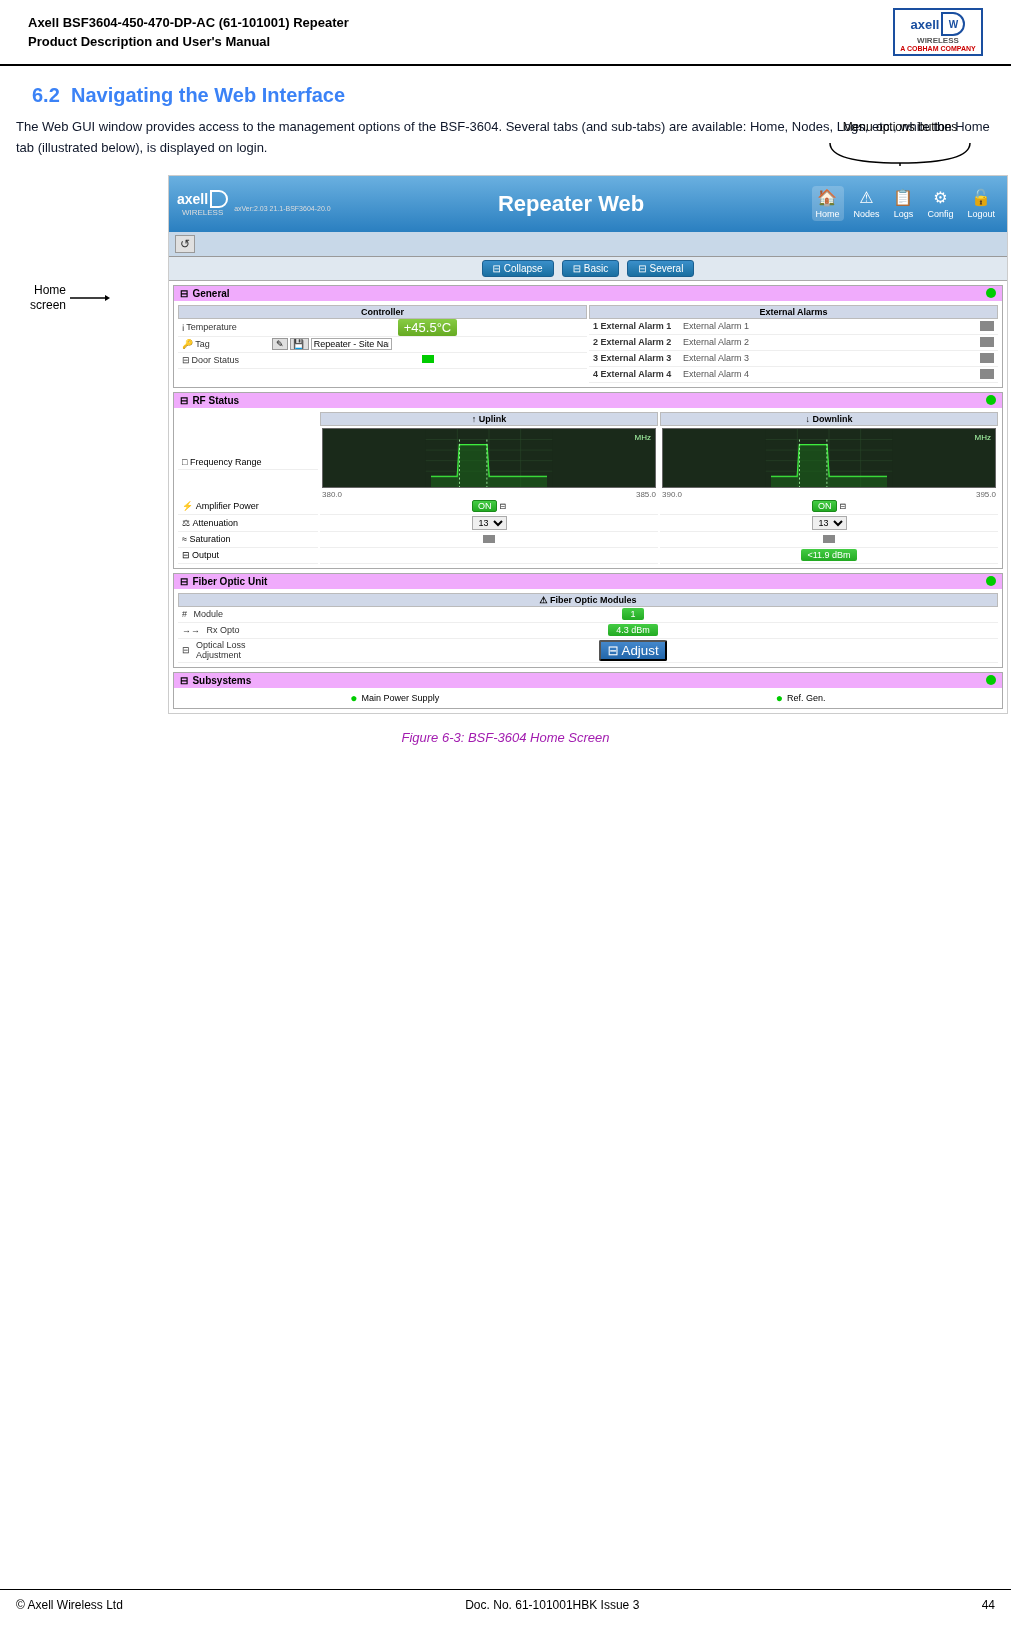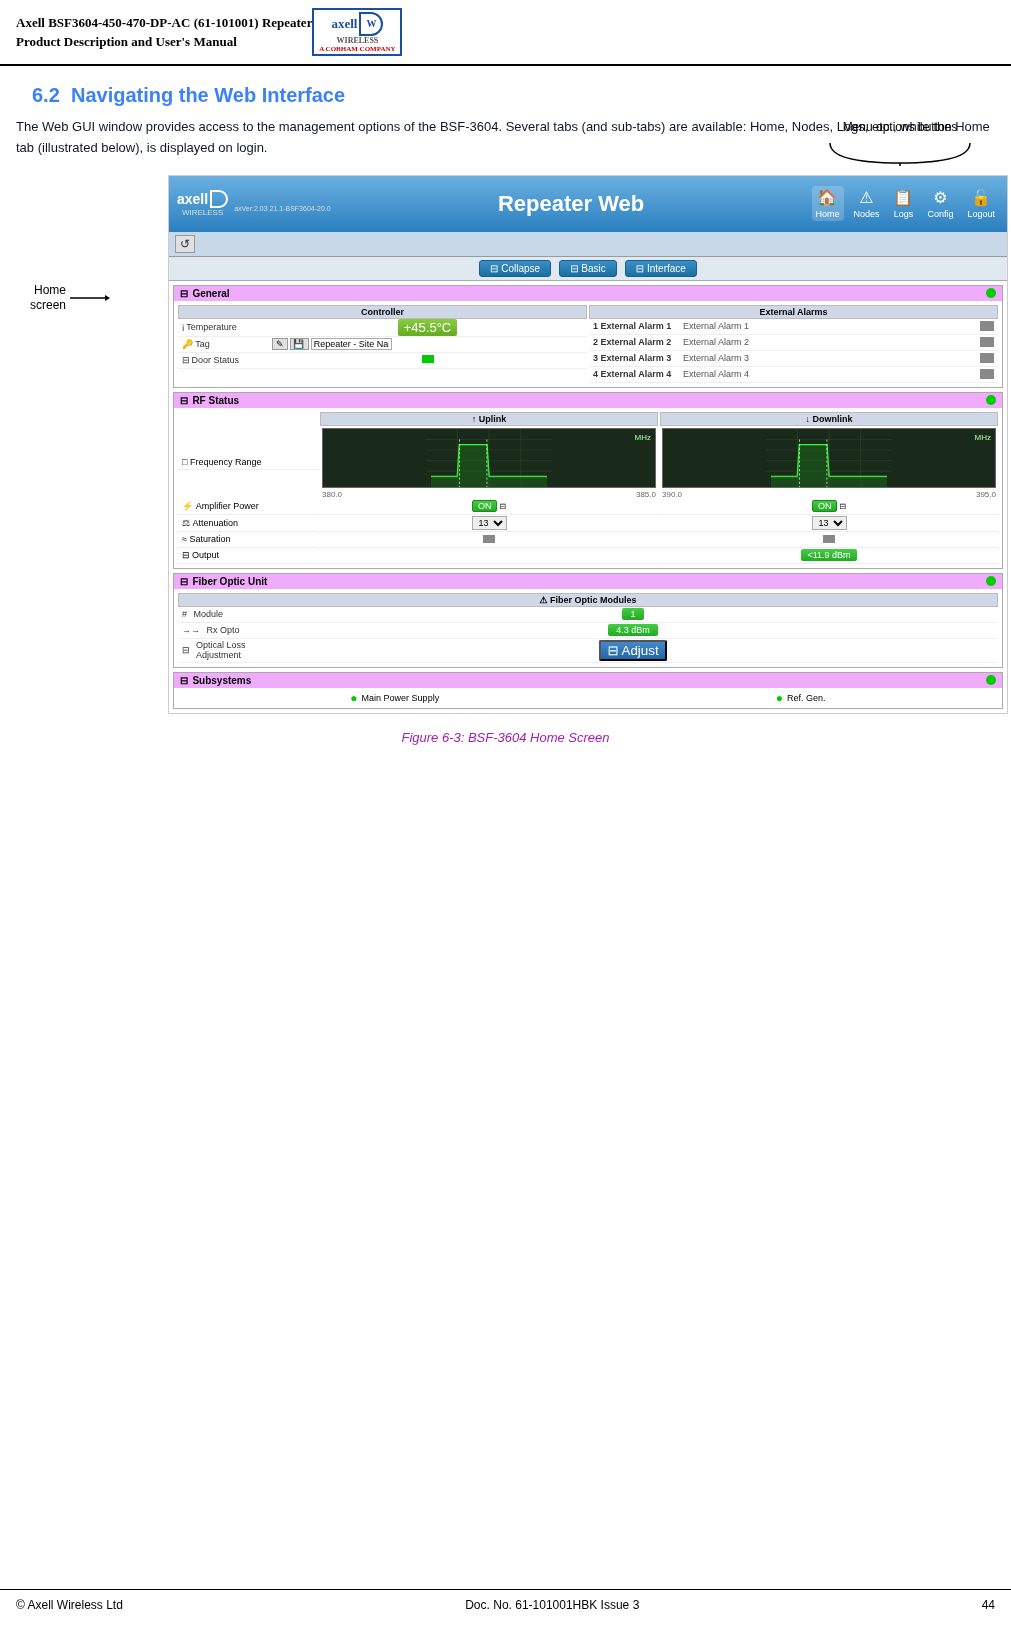--- a/index.html
+++ b/index.html
@@ -7,25 +7,25 @@
       font-family: Arial, sans-serif;
       background: #fff;
       width: 1011px;
       min-height: 1632px;
       position: relative;
     }
 
     
     .doc-header {
       display: flex;
-      align-items: center;
-      padding: 8px 16px;
+      justify-content: space-between;
+      align-items: center;
+      padding: 8px 28px;
       border-bottom: 2px solid #000;
       font-size: 13px;
-      font-family: Liberation Serif, serif;
     }
     .doc-header-left { font-weight: bold; line-height: 1.5; }
     .axell-logo {
       display: flex;
       flex-direction: column;
       align-items: flex-end;
     }
     .logo-box {
       width: 90px;
       height: 48px;
@@ -506,21 +506,21 @@
         </div>
       </div>
 
       <div class="gui-toolbar">
         <button class="refresh-btn">↺</button>
       </div>
 
       <div class="gui-actions">
         <button class="action-btn">⊟ Collapse</button>
         <button class="action-btn">⊟ Basic</button>
-        <button class="action-btn">⊟ Interface</button>
+        <button class="action-btn">⊟ Several</button>
       </div>
 
       <div class="panel">
         <div class="panel-header">
           <span><span class="expand-btn">⊟</span><span>General</span></span>
           <span class="status-dot"></span>
         </div>
         <div class="general-grid">
 
           <div>

